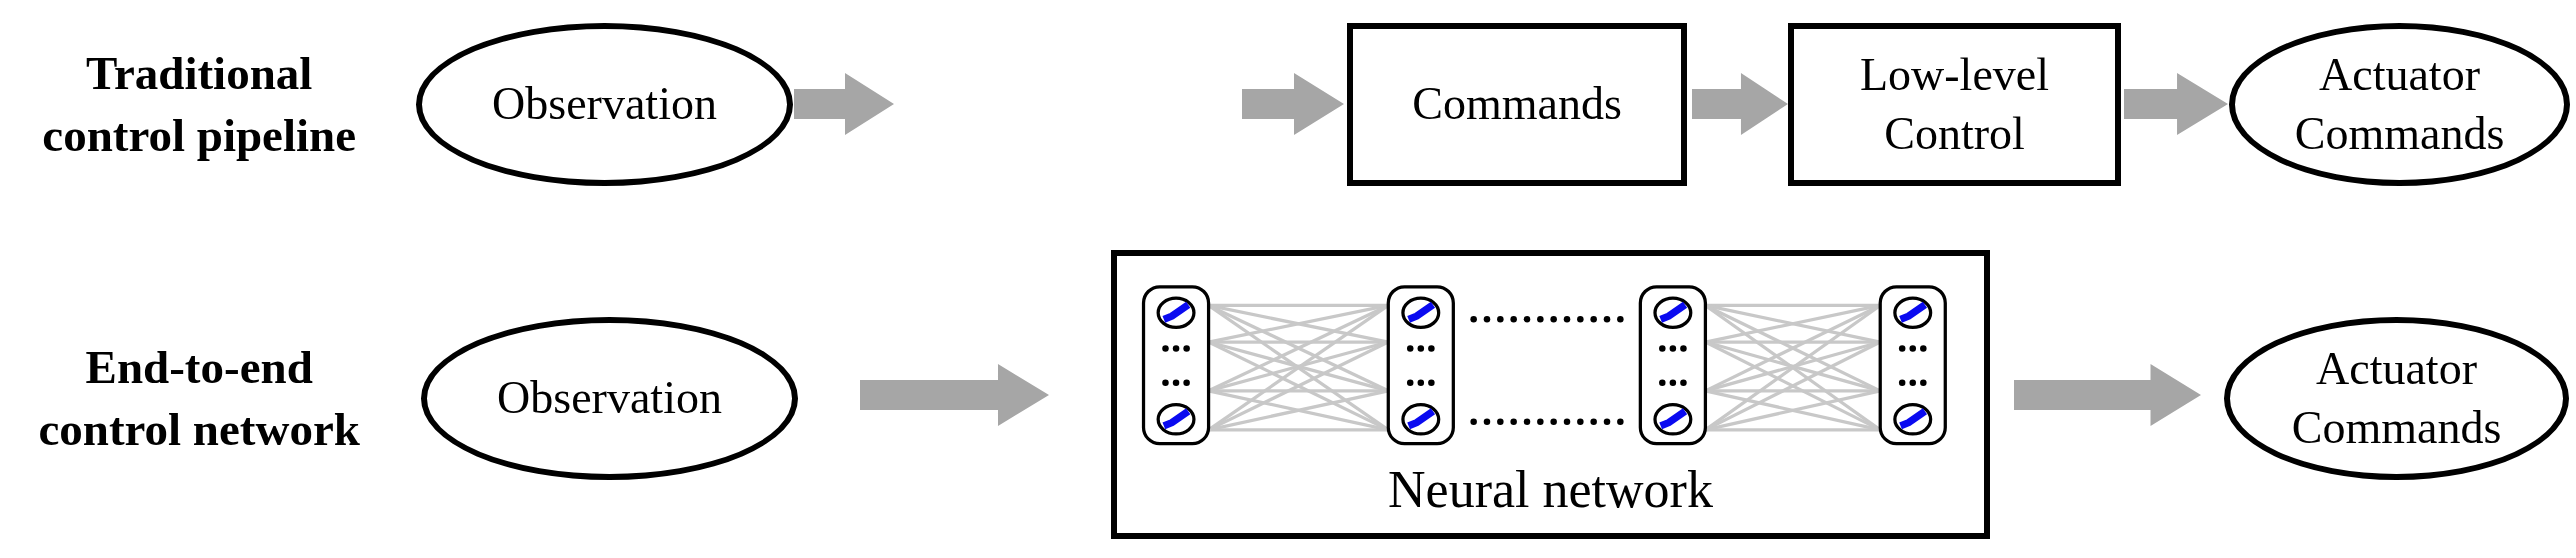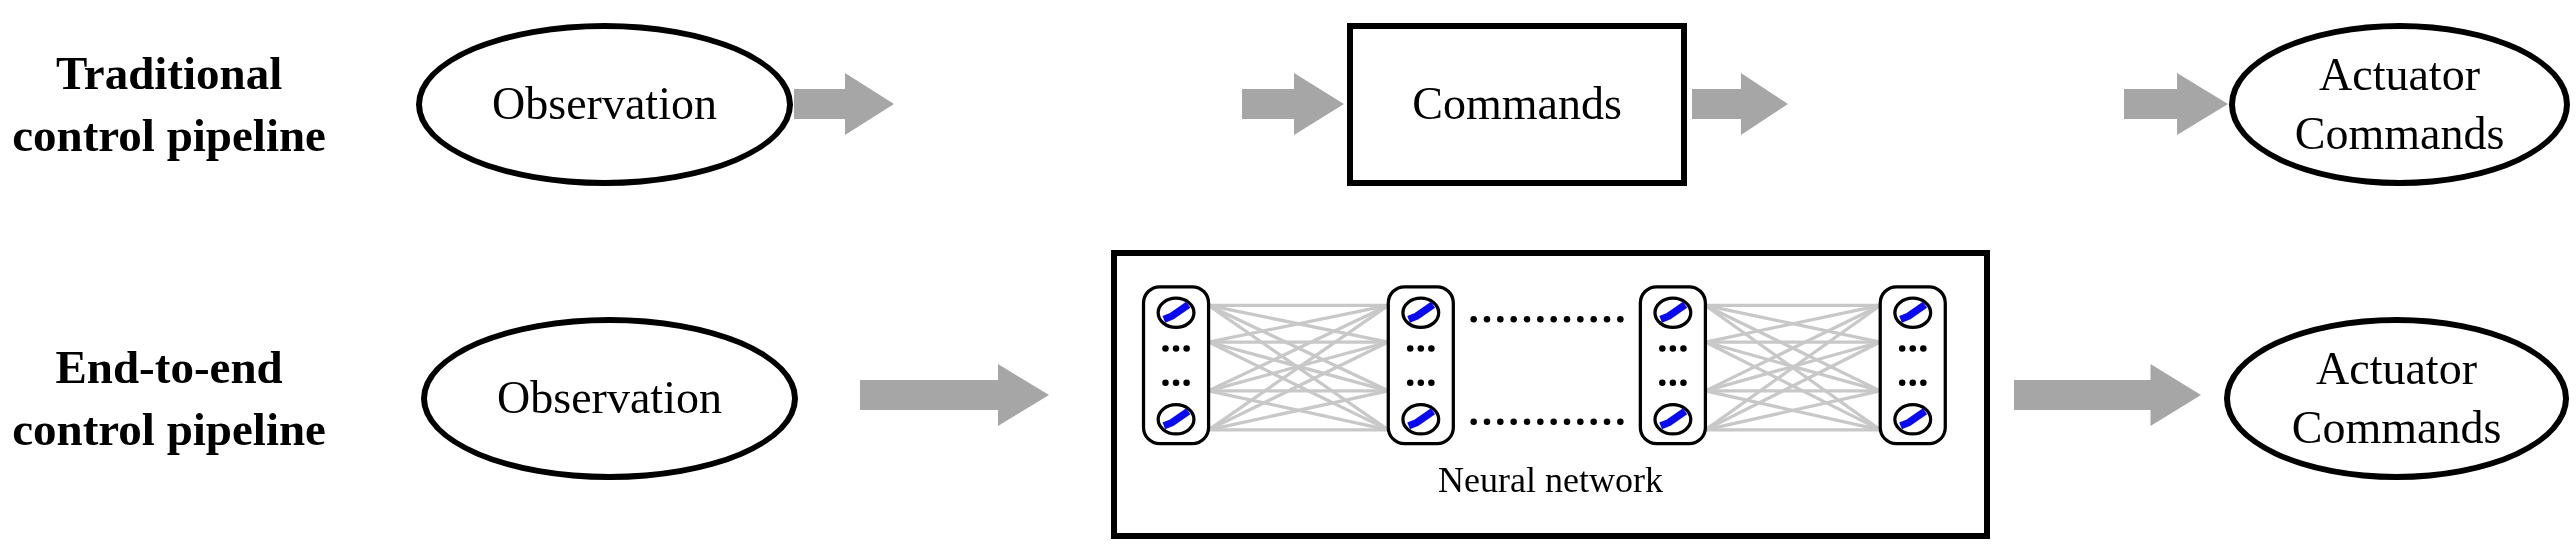--- a/index.html
+++ b/index.html
@@ -6,21 +6,21 @@
   .canvas{
     position:relative;
     width:2576px;height:558px;
     background:#fff;
     font-family:"Liberation Serif","DejaVu Serif",serif;
     color:#000;
     overflow:hidden;
   }
   .abs{position:absolute;box-sizing:border-box;}
   .row-label{
-    display:flex;align-items:center;
+    display:flex;align-items:center;justify-content:center;
     text-align:center;font-weight:700;font-size:47px;line-height:1.3;
   }
   .ellipse-node{
     border:6.5px solid #000;border-radius:50%;
     display:flex;align-items:center;justify-content:center;
     text-align:center;font-size:46px;line-height:1.28;background:#fff;
   }
   .rect-node{
     border:6.5px solid #000;
     display:flex;align-items:center;justify-content:center;
@@ -33,21 +33,21 @@
   }
   .arrow-long{
     clip-path:polygon(0% 26%,73% 26%,73% 0%,100% 50%,73% 100%,73% 74%,0% 74%);
   }
   .nn-box{
     border:6.5px solid #000;background:#fff;
   }
   .nn-box svg{position:absolute;left:-6.5px;top:-6.5px;}
   .nn-caption{
     position:absolute;left:0;right:0;top:203px;
-    text-align:center;font-size:36px;line-height:1.2;
+    text-align:center;font-size:52px;line-height:1.2;
   }
 </style>
 </head>
 <body>
 
 <div class="canvas">
 
   <div class="abs row-label" style="left:12.2px;top:33px;width:374px;height:143px;">
     <span class="multiline">Traditional
 control pipeline</span>
@@ -61,31 +61,35 @@
 
 
   <div class="abs arrow arrow-short" style="left:1242px;top:73px;width:102px;"></div>
 
   <div class="abs rect-node" style="left:1347px;top:23px;width:340px;height:163px;">
     <span class="multiline">Commands</span>
   </div>
 
   <div class="abs arrow arrow-short" style="left:1692px;top:73px;width:96px;"></div>
 
+  <div class="abs rect-node" style="left:1788px;top:23px;width:333px;height:163px;">
+    <span class="multiline">Low-level
+Control</span>
+  </div>
 
   <div class="abs arrow arrow-short" style="left:2124px;top:73px;width:104px;"></div>
 
   <div class="abs ellipse-node" style="left:2229px;top:23px;width:341px;height:163px;">
     <span class="multiline">Actuator
 Commands</span>
   </div>
 
   <div class="abs row-label" style="left:12.2px;top:327px;width:374px;height:143px;">
     <span class="multiline">End-to-end
-control pipeline</span>
+control network</span>
   </div>
 
   <div class="abs ellipse-node" style="left:421px;top:317px;width:377px;height:163px;">
     <span class="multiline">Observation</span>
   </div>
 
   <div class="abs arrow arrow-long" style="left:860px;top:364px;width:189px;"></div>
 
   <div class="abs nn-box" style="left:1111px;top:250px;width:879px;height:289px;">
     <svg id="nn-svg" width="879" height="289" viewBox="0 0 1081 355">

